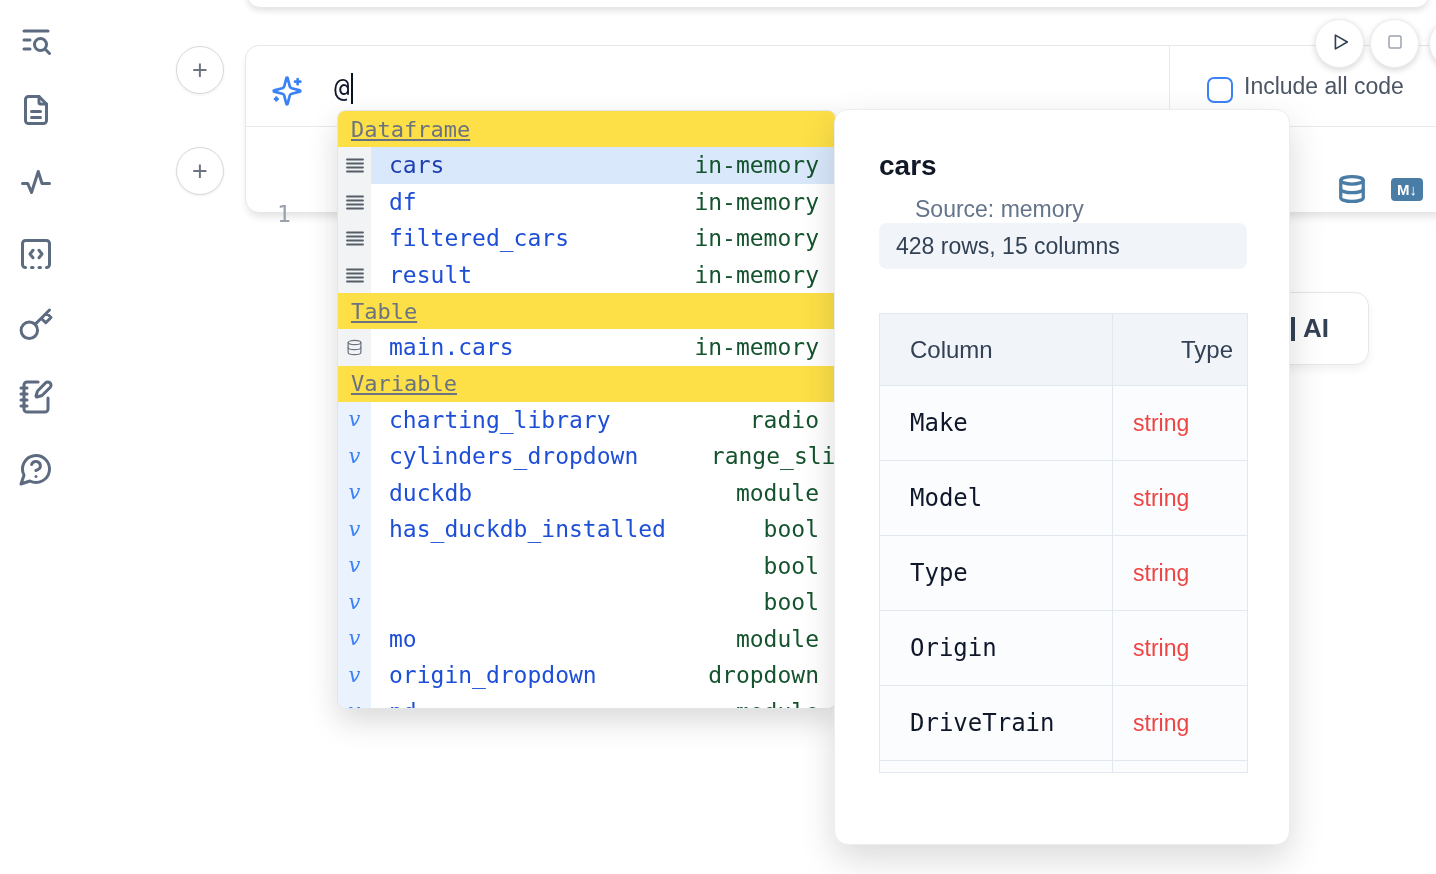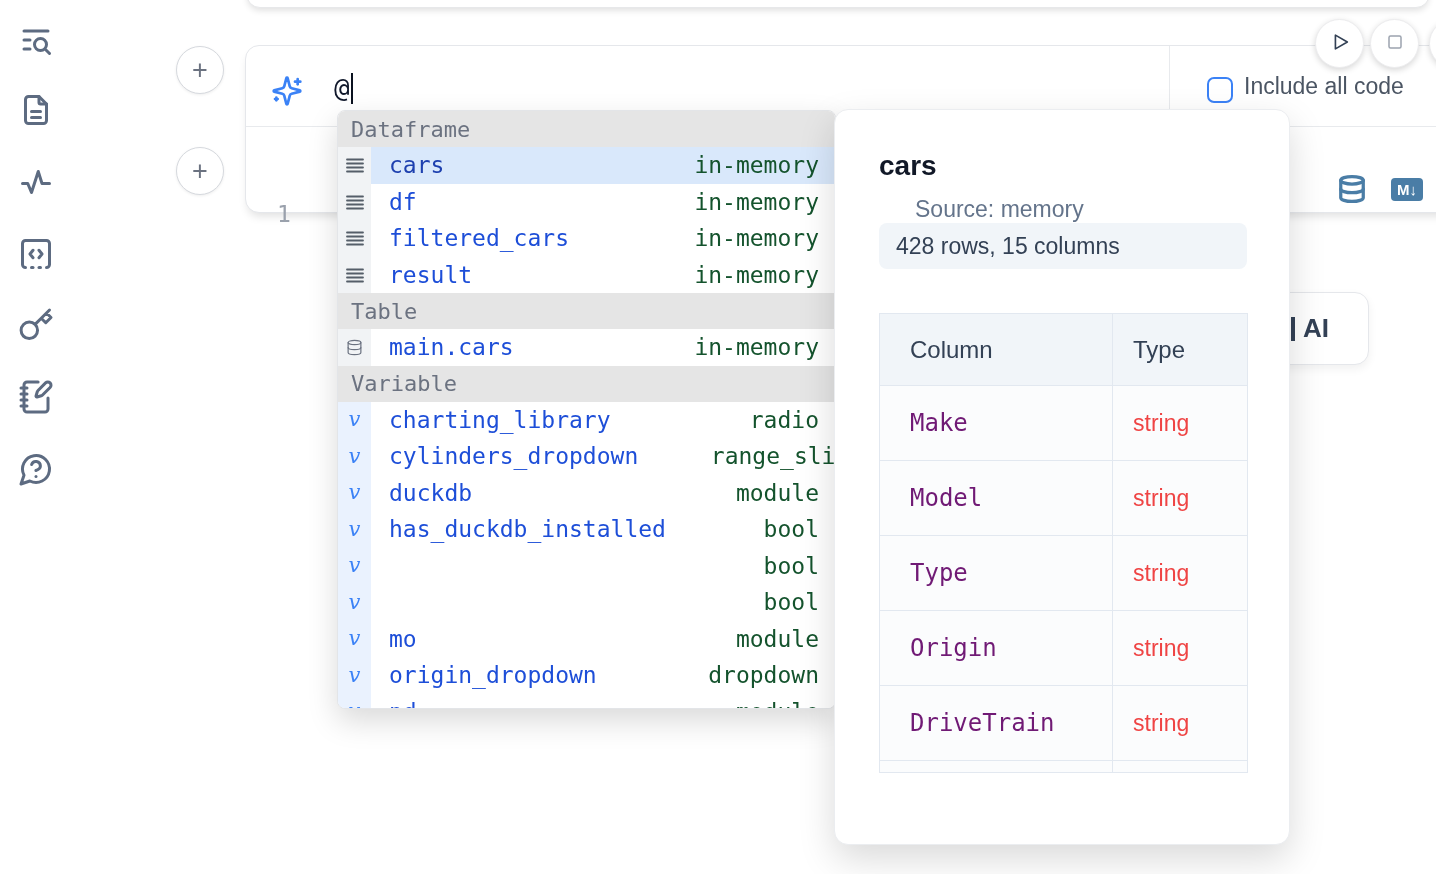--- a/index.html
+++ b/index.html
@@ -57,22 +57,22 @@
   .ai-gen-card{left:1140px;top:292px;width:227px;height:71px;background:#fff;border:1px solid #e5e7eb;
                border-radius:14px;box-shadow:0 4px 10px rgba(0,0,0,.06);z-index:5;cursor:pointer;}
   .ai-gen-bar{left:150px;top:24px;width:4px;height:24px;background:#334155;}
   .ai-gen-label{left:162px;top:0;height:71px;display:flex;align-items:center;
                 font-size:26px;font-weight:bold;color:#334155;}
 
   
   .mention-menu{left:337px;top:110px;width:497px;height:597px;background:#fff;border:1px solid #e3e5e8;
                 border-radius:8px;box-shadow:0 12px 30px rgba(0,0,0,.15);overflow:hidden;z-index:10;
                 font-family:"DejaVu Sans Mono",monospace;}
-  .menu-header{height:36px;background:#e5e5e5;color:#6b7280;font-size:22px;
-               display:flex;align-items:center;padding-left:13px;box-sizing:border-box;}
+  .menu-header{height:36px;background:#fde047;color:#6b7280;font-size:22px;
+               display:flex;align-items:center;padding-left:13px;box-sizing:border-box;text-decoration:underline;}
   .menu-row{height:36.5px;display:flex;align-items:stretch;cursor:pointer;}
   .menu-gutter{width:33px;flex:none;display:flex;align-items:center;justify-content:center;}
   .gutter-gray{background:#f1f3f5;}
   .gutter-blue{background:#eaf2fe;}
   .menu-row-content{flex:1;display:flex;align-items:center;background:#fff;overflow:visible;}
   .menu-row.selected .menu-row-content{background:#d9e8fb;}
   .menu-name{margin-left:18px;font-size:23px;color:#1d4ed8;white-space:nowrap;}
   .menu-row.selected .menu-name{color:#1e40af;}
   .menu-type{margin-left:auto;padding-right:16px;font-size:23px;color:#14532d;white-space:nowrap;}
   .menu-row.overflow-right .menu-type{margin-right:-58px;}
@@ -86,27 +86,27 @@
                  border-radius:14px;box-shadow:0 14px 36px rgba(0,0,0,.15);z-index:20;
                  padding-left:44px;box-sizing:border-box;overflow:hidden;}
   .preview-title{margin-top:40px;font-size:28px;font-weight:bold;color:#111827;}
   .preview-source{margin-top:14px;font-size:23px;color:#64748b;margin-left:36px;}
   .shape-badge{width:368px;height:46px;background:#f1f5f9;border-radius:8px;
                display:flex;align-items:center;padding-left:17px;box-sizing:border-box;
                font-size:23px;color:#334155;}
   .schema-table{margin-top:44px;width:369px;height:460px;border:1px solid #e2e8f0;
                 box-sizing:border-box;overflow:hidden;}
   .schema-row{display:flex;border-bottom:1px solid #e2e8f0;}
-  .schema-head{height:71px;background:#f1f5f9;}
+  .schema-head{height:71px;background:#f1f5f9;gap:48px;}
   .schema-data{height:74px;background:#fbfcfd;}
   .schema-col1{width:233px;flex:none;border-right:1px solid #e2e8f0;display:flex;align-items:center;
                padding-left:30px;box-sizing:border-box;}
   .schema-col2{flex:1;display:flex;align-items:center;padding-left:20px;box-sizing:border-box;}
   .schema-head .schema-col1,.schema-head .schema-col2{font-size:24px;color:#334155;}
-  .schema-data .schema-col1{font-family:"DejaVu Sans Mono",monospace;font-size:24px;color:#701a75;}
+  .schema-data .schema-col1{font-family:"DejaVu Sans Mono",monospace;font-size:24px;color:#0f172a;}
   .schema-data .schema-col2{font-size:23px;color:#ef4444;}
 </style>
 </head>
 <body>
 
 <div id="canvas">
 
   <div class="side-btn" style="top:22px">
     <span><svg viewBox="0 0 24 24">
           <circle cx="15" cy="15" r="4"></circle>

